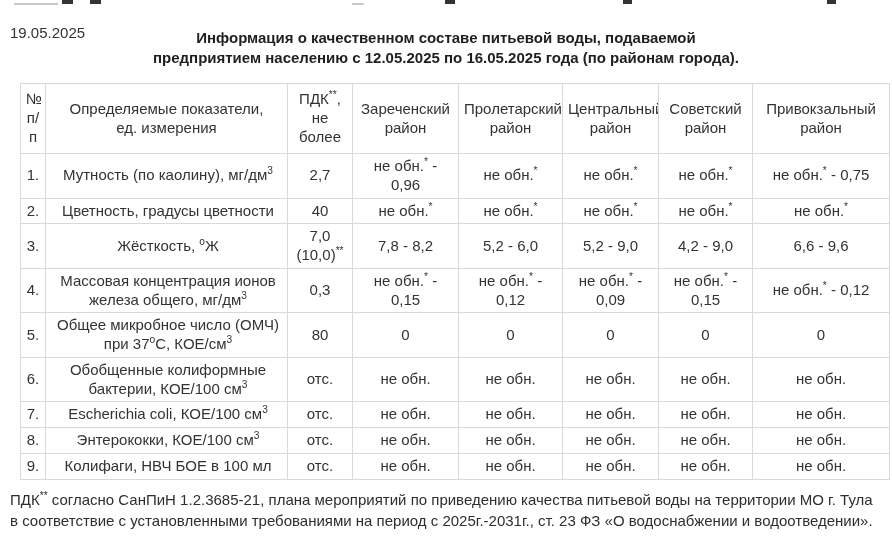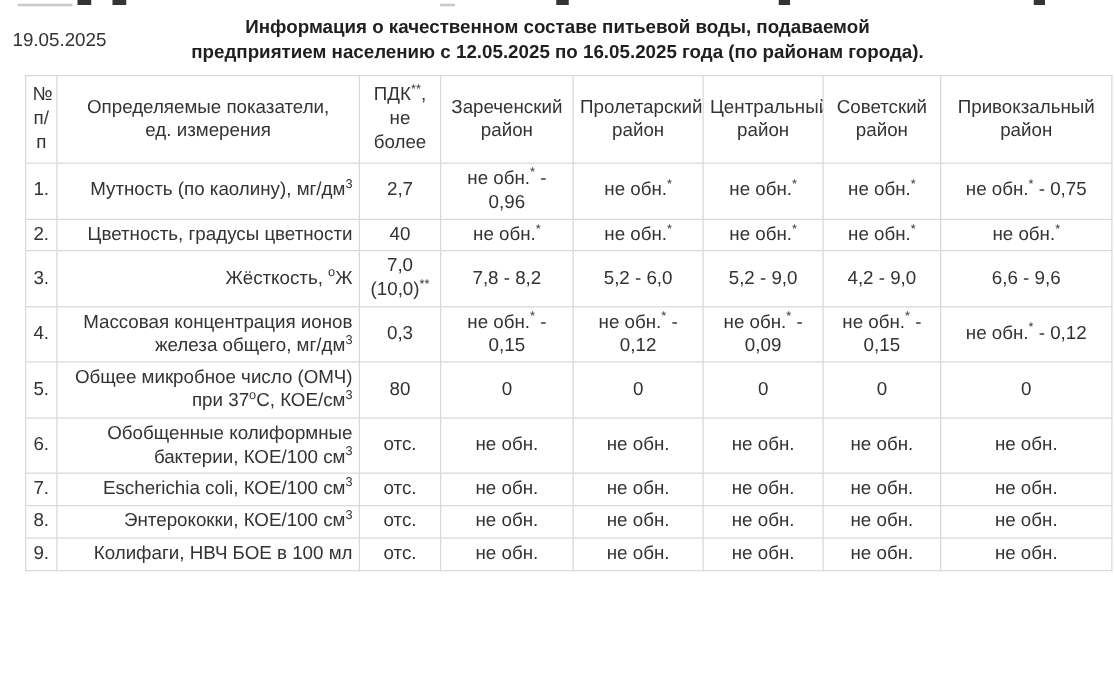--- a/index.html
+++ b/index.html
@@ -14,21 +14,21 @@
   
   .frag { position:absolute; top:0; height:4px; background:#343434; }
   .frag.light { background:#c9c9c9; height:2px; top:3px; }
 
   .report-header { position:relative; padding-top:12px; }
   .report-date {
     position:absolute; left:10px; top:24px;
     font-size:15px; color:#333;
   }
   .report-title {
-    width:680px; margin:0 auto;
+    width:680px; margin:16px auto;
     text-align:center;
     font-size:15px; font-weight:bold; color:#1f1f1f;
     white-space:pre-line;
     line-height:1.3;
   }
 
   table.wq {
     border-collapse:collapse;
     table-layout:fixed;
     width:869px;
@@ -39,21 +39,21 @@
     font-size:15px;
     font-weight:normal;
     line-height:1.25;
     padding:3px 5px;
     text-align:center;
     vertical-align:middle;
     color:#333333;
     overflow:hidden;
   }
   .wq thead tr { height:70px; }
-  .wq td.col-indicator { text-align:right; padding-left:8px; }
+  .wq td.col-indicator { text-align:center; padding-left:8px; }
   .wq sup, .notes sup { font-size:0.68em; line-height:0; }
 
   .notes {
     margin:9px 12px 0 10px;
     font-size:15px;
     line-height:1.42;
     color:#2e2e2e;
   }
   .notes p { margin:0 0 4px 0; }
 </style>
@@ -187,13 +187,14 @@
         <td class="col-value">не обн.</td>
         <td class="col-value">не обн.</td>
         <td class="col-value">не обн.</td>
         <td class="col-value">не обн.</td>
         <td class="col-value">не обн.</td>
       </tr>
     </tbody>
 </table>
 
 <div class="notes">
+  <p>ПДК<sup>**</sup> согласно СанПиН 1.2.3685-21, плана мероприятий по приведению качества питьевой воды на территории МО г. Тула в соответствие с установленными требованиями на период с 2025г.-2031г., ст. 23 ФЗ «О водоснабжении и водоотведении».</p>
 </div>
 
 </body></html>

